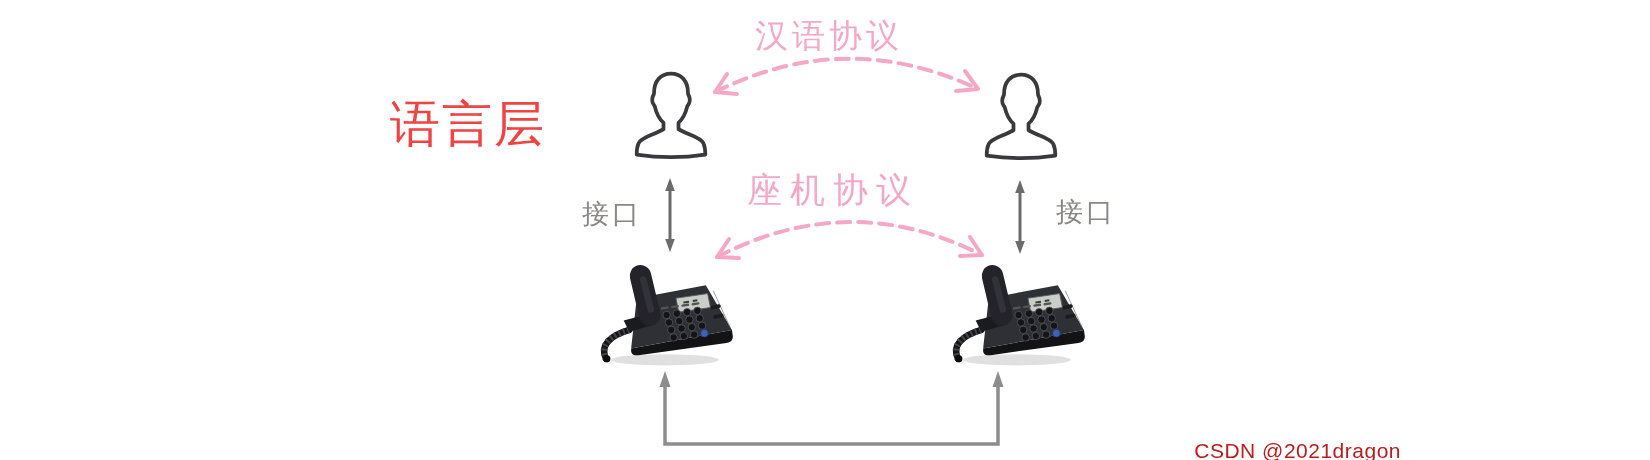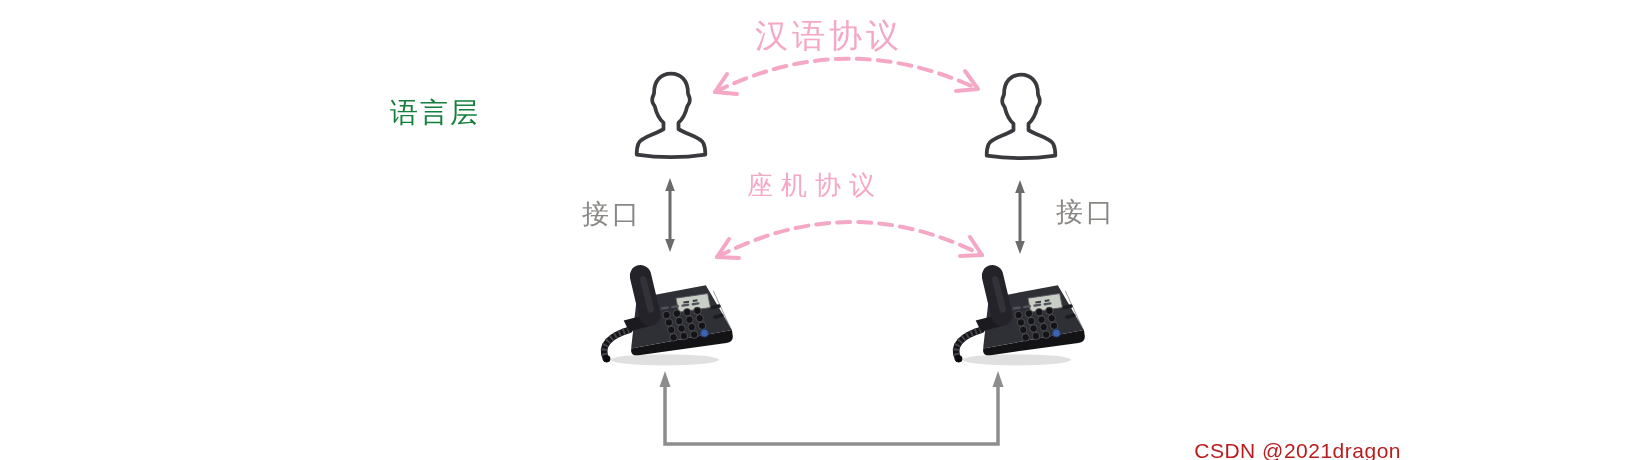--- a/index.html
+++ b/index.html
@@ -4,24 +4,24 @@
 <style>
   html,body{margin:0;padding:0;background:#fff;}
   .canvas{
     position:relative;width:1408px;height:460px;background:#ffffff;overflow:hidden;
     font-family:"Liberation Serif","DejaVu Serif",serif;
     margin-top:12px;
   }
   .abs{position:absolute;}
   .txt{position:absolute;white-space:nowrap;line-height:1;}
   .pink{color:#F5A8C5;}
-  .layer-label{color:#15803d;font-size:28px;letter-spacing:2px;}
+  .layer-label{color:#ef4444;font-size:50px;letter-spacing:2px;}
   .iface-label{color:#8A8784;font-size:27px;letter-spacing:3px;}
   .proto-top{left:755px;top:8px;font-size:33px;letter-spacing:4px;}
-  .proto-bottom{left:747px;top:161px;font-size:26px;letter-spacing:8px;}
+  .proto-bottom{left:747px;top:161px;font-size:35px;letter-spacing:8px;}
   .arc{fill:none;stroke:#F5A8C5;stroke-width:4;stroke-dasharray:13 8;stroke-linecap:round;}
   .arc-head{fill:none;stroke:#F5A8C5;stroke-width:4;stroke-linecap:round;stroke-linejoin:round;}
   .watermark{right:7px;bottom:11px;color:#b91c1c;font-size:21px;
     font-family:"Liberation Sans","DejaVu Sans",sans-serif;letter-spacing:0.5px;}
 </style>
 </head>
 <body>
 
 <svg width="0" height="0" style="position:absolute">
   <defs>

